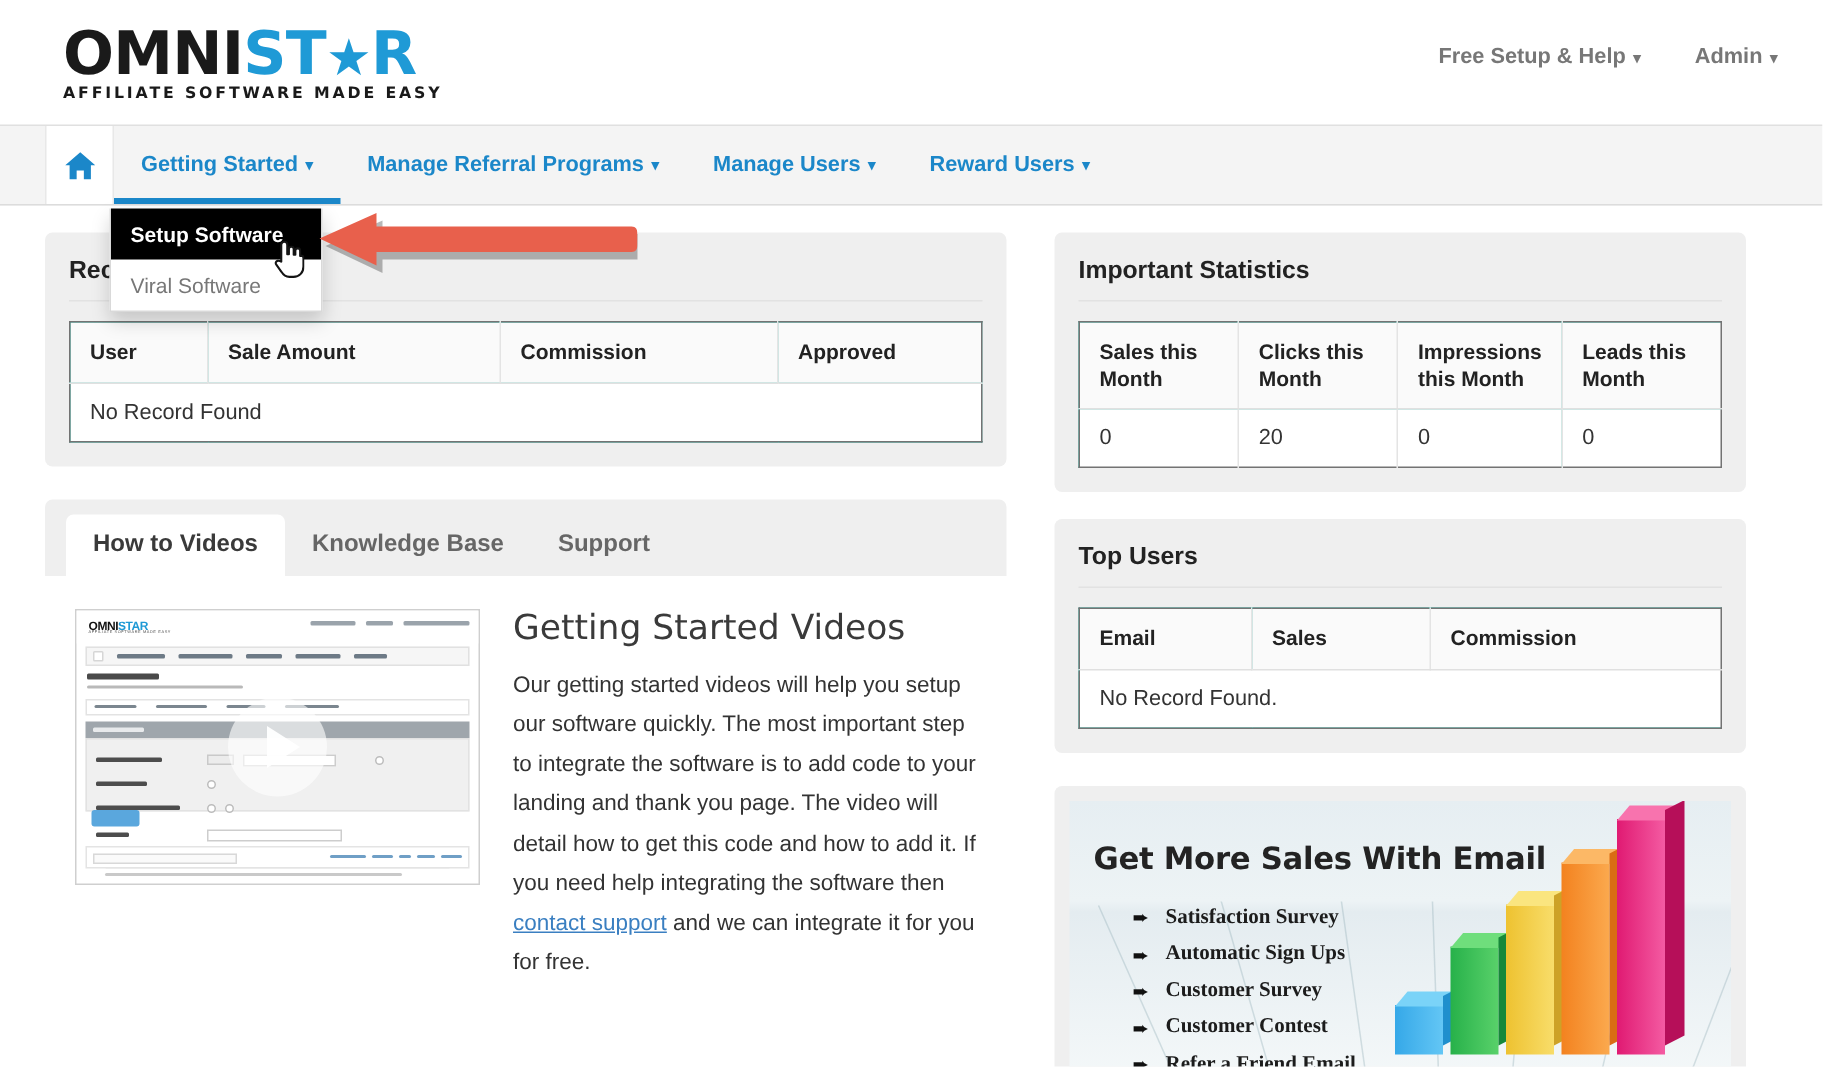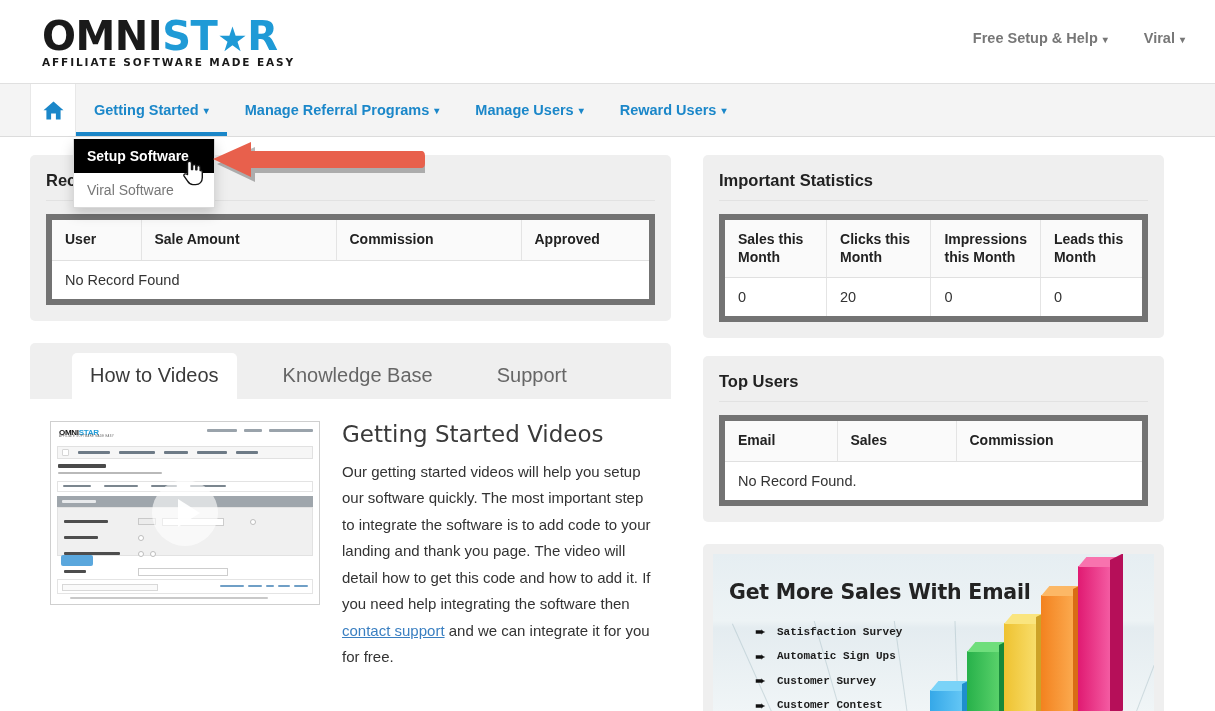--- a/index.html
+++ b/index.html
@@ -83,21 +83,21 @@
   .panel {
     background: #efefef; border-radius: 5px; padding: 14px 16px 16px 16px;
     margin-top: 18px;
   }
   .panel-title {
     font-size: 16.5px; font-weight: bold; color: #222;
     padding-bottom: 10px; margin: 2px 0 0 0;
     border-bottom: 1px solid #e2e2e2;
   }
   .tbl { width: 100%; border-collapse: collapse; background: #14b8a6;
-    border: 6px solid #737373; margin-top: 13px; }
+    border: 1px solid #737373; margin-top: 13px; }
   .tbl th {
     text-align: left; font-size: 14px; font-weight: bold; color: #222;
     padding: 11px 13px; background: #fafafa;
     border-right: 1px solid #e4e4e4; border-bottom: 1px solid #e0e0e0;
     vertical-align: top; line-height: 1.25;
   }
   .tbl th:last-child { border-right: none; }
   .tbl td {
     font-size: 14.5px; color: #333; padding: 11px 13px;
     border-right: 1px solid #e4e4e4; background: #fff;
@@ -112,22 +112,22 @@
   .t-stats th { width: 25%; }
   .t-top th:nth-child(1) { width: 115px; }
   .t-top th:nth-child(2) { width: 119px; }
 
   
   .tabcard { margin-top: 22px; }
   .tabbar { display: flex; background: #efefef;
     border-top-left-radius: 5px; border-top-right-radius: 5px; padding-top: 10px;
     padding-left: 14px; }
   .tab {
-    padding: 11px 18px 12px 18px; font-size: 20px; font-weight: normal;
-    color: #666; cursor: pointer; white-space: nowrap; margin-left: 28px;
+    padding: 11px 18px 12px 18px; font-size: 16px; font-weight: bold;
+    color: #666; cursor: pointer; white-space: nowrap;
   }
   .tab.active {
     background: #fff; color: #3a3a3a;
     border-top-left-radius: 5px; border-top-right-radius: 5px;
   }
   .tabbody { background: #fff; padding: 22px 20px 26px 20px; display: flex; gap: 22px;
     min-height: 320px; }
   .vid-thumb {
     width: 270px; height: 184px; flex: none; position: relative;
     background: #fff; border: 1px solid #cfcfcf; overflow: hidden;
@@ -192,22 +192,22 @@
   .promo-grid { position:absolute; left:0; right:0; bottom:0; height:118px; overflow:hidden; }
   .promo-grid span { position:absolute; bottom:-40px; width:1px; height:170px; background:rgba(140,170,180,.34);
     transform-origin: bottom center; }
   .promo-h {
     position: absolute; left: 16px; top: 26px; font-size: 20.5px; font-weight: bold;
     color: #232323; font-family: "DejaVu Sans", sans-serif; letter-spacing: -0.2px;
   }
   .promo-list { position: absolute; left: 42px; top: 66px; }
   .promo-li { display: flex; align-items: center; height: 24.5px; }
   .promo-arrow { width: 22px; color: #111; font-size: 13px; letter-spacing: -2px; }
-  .promo-txt { font-size: 11px; font-weight: bold; color: #1c1c1c;
-    font-family: Liberation Mono, monospace; }
+  .promo-txt { font-size: 14px; font-weight: bold; color: #1c1c1c;
+    font-family: Liberation Serif, serif; }
   .bars { position: absolute; right: 14px; bottom: 16px; height: 160px; width: 210px; }
   .bar { position: absolute; bottom: 0; }
   .bar .face { position:absolute; left:0; bottom:0; width:100%; }
   .bar .top { position:absolute; left:0; width:100%; height:11px;
     transform: skewX(-40deg); transform-origin: bottom left; }
   .bar .side { position:absolute; right:-13px; bottom:6px; width:13px;
     transform: skewY(-27deg); transform-origin: bottom left; }
 </style>
 </head>
 <body>
@@ -218,21 +218,21 @@
     <div class="logo">
       <div class="logo-main"><span class="logo-omni">OMNI</span><span class="logo-star">ST</span><span class="logo-starglyph">★</span><span class="logo-star">R</span></div>
       <div class="logo-sub">AFFILIATE SOFTWARE MADE EASY</div>
     </div>
 
     <div class="topnav">
       <div class="topnav-item">
         <span>Free Setup &amp; Help</span><span class="caret-sm">▾</span>
       </div>
       <div class="topnav-item">
-        <span>Viral</span><span class="caret-sm">▾</span>
+        <span>Admin</span><span class="caret-sm">▾</span>
       </div>
     </div>
   </div>
 
   <div class="mainnav">
     <div class="nav-home">
       <span>
         <svg width="21" height="19" viewBox="0 0 21 19" aria-hidden="true">
           <path d="M10.5 0.5 L20.5 9.2 L17.6 9.2 L17.6 18.5 L12.9 18.5 L12.9 12.6 L8.1 12.6 L8.1 18.5 L3.4 18.5 L3.4 9.2 L0.5 9.2 Z" fill="#1b87c9"></path>
         </svg>

